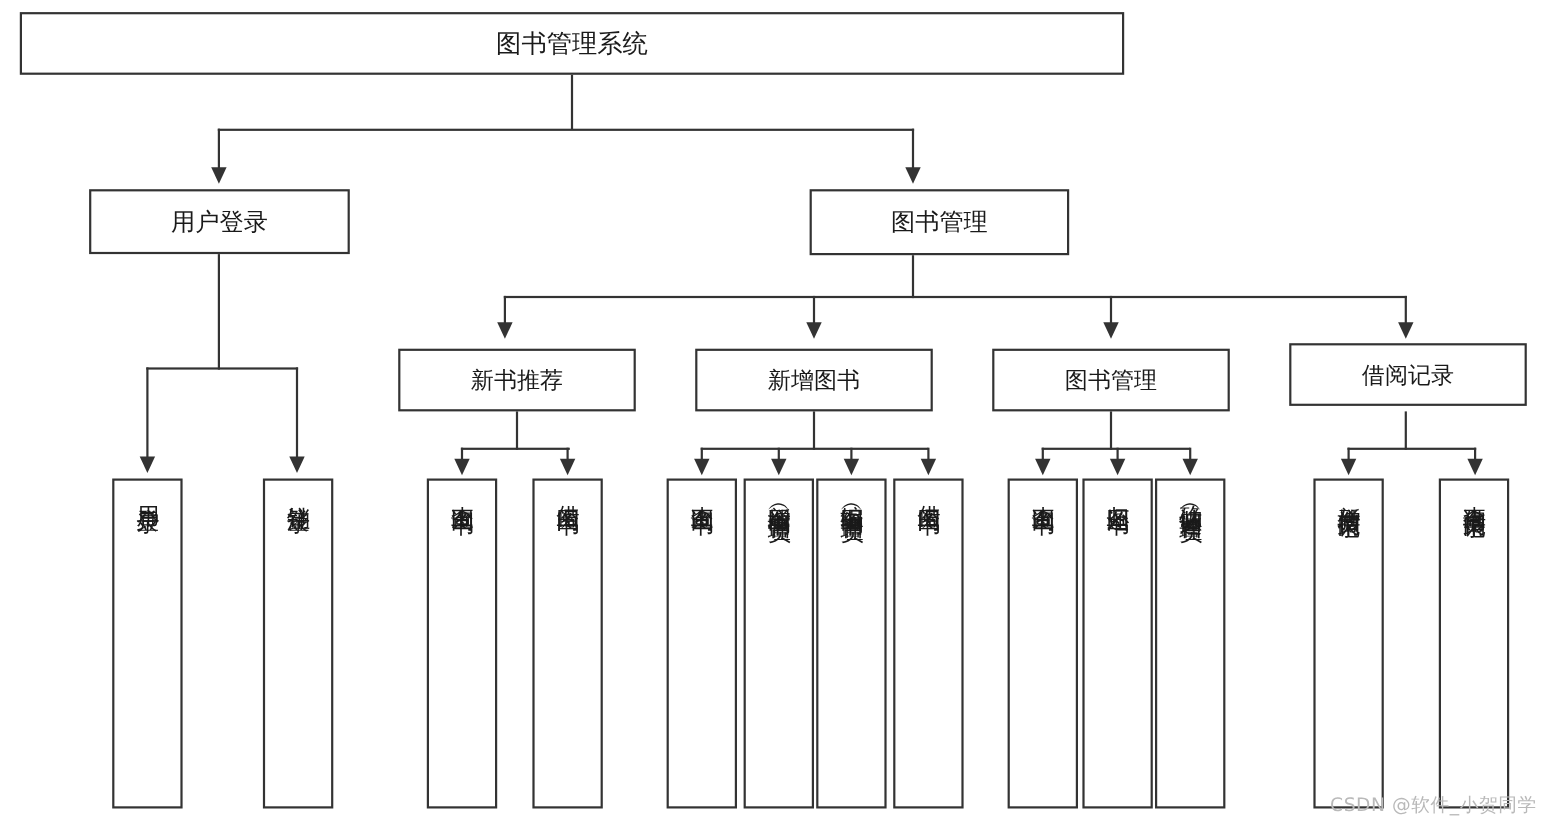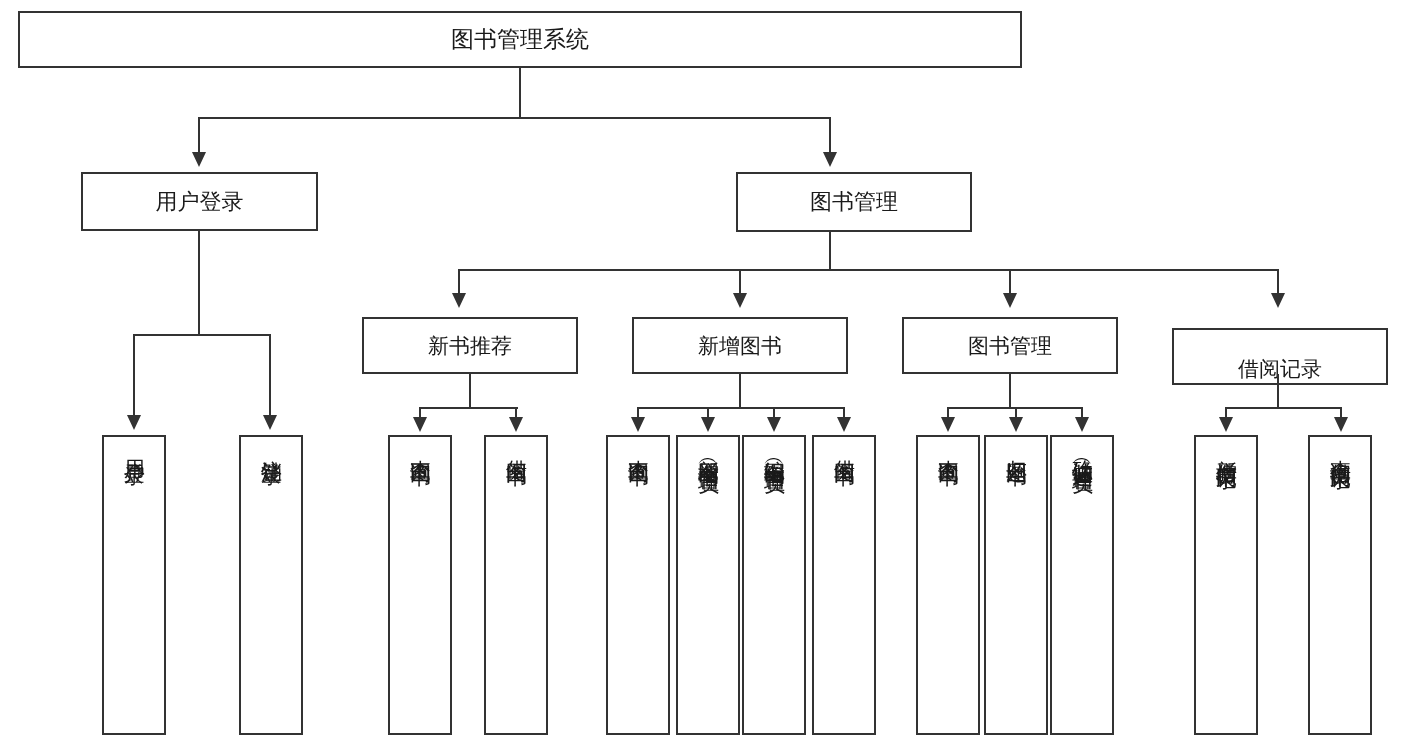--- a/index.html
+++ b/index.html
@@ -129,21 +129,21 @@
 
   <div class="node lvl2" style="left:362px; top:317px; width:216px; height:57px;">
     <span>新书推荐</span>
   </div>
   <div class="node lvl2" style="left:632px; top:317px; width:216px; height:57px;">
     <span>新增图书</span>
   </div>
   <div class="node lvl2" style="left:902px; top:317px; width:216px; height:57px;">
     <span>图书管理</span>
   </div>
-  <div class="node lvl2" style="left:1172px; top:328px; width:216px; height:57px;align-items:flex-end;">
+  <div class="node lvl2" style="left:1172px; top:312px; width:216px; height:57px;">
     <span>借阅记录</span>
   </div>
 
   <div class="line vline" style="left:469px; top:374px; width:2px; height:35px;"></div>
   <div class="line hline" style="left:419px; top:407px; width:99px; height:2px;"></div>
   <div class="line vline" style="left:419px; top:407px; width:2px; height:12px;"></div>
   <div class="arrow" style="left:413px; top:417px;"></div>
   <div class="line vline" style="left:515px; top:407px; width:2px; height:12px;"></div>
   <div class="arrow" style="left:509px; top:417px;"></div>
 
@@ -211,14 +211,15 @@
     <span class="vtext">确认归还（管理员）</span>
   </div>
 
   <div class="node leaf" style="left:1194px; top:435px; width:64px; height:300px;">
     <span class="vtext">新增借阅记录</span>
   </div>
   <div class="node leaf" style="left:1308px; top:435px; width:64px; height:300px;">
     <span class="vtext">查询借阅记录</span>
   </div>
 
+  <div id="watermark">CSDN @软件_小贺同学</div>
 
 </div>
 
 </body></html>

